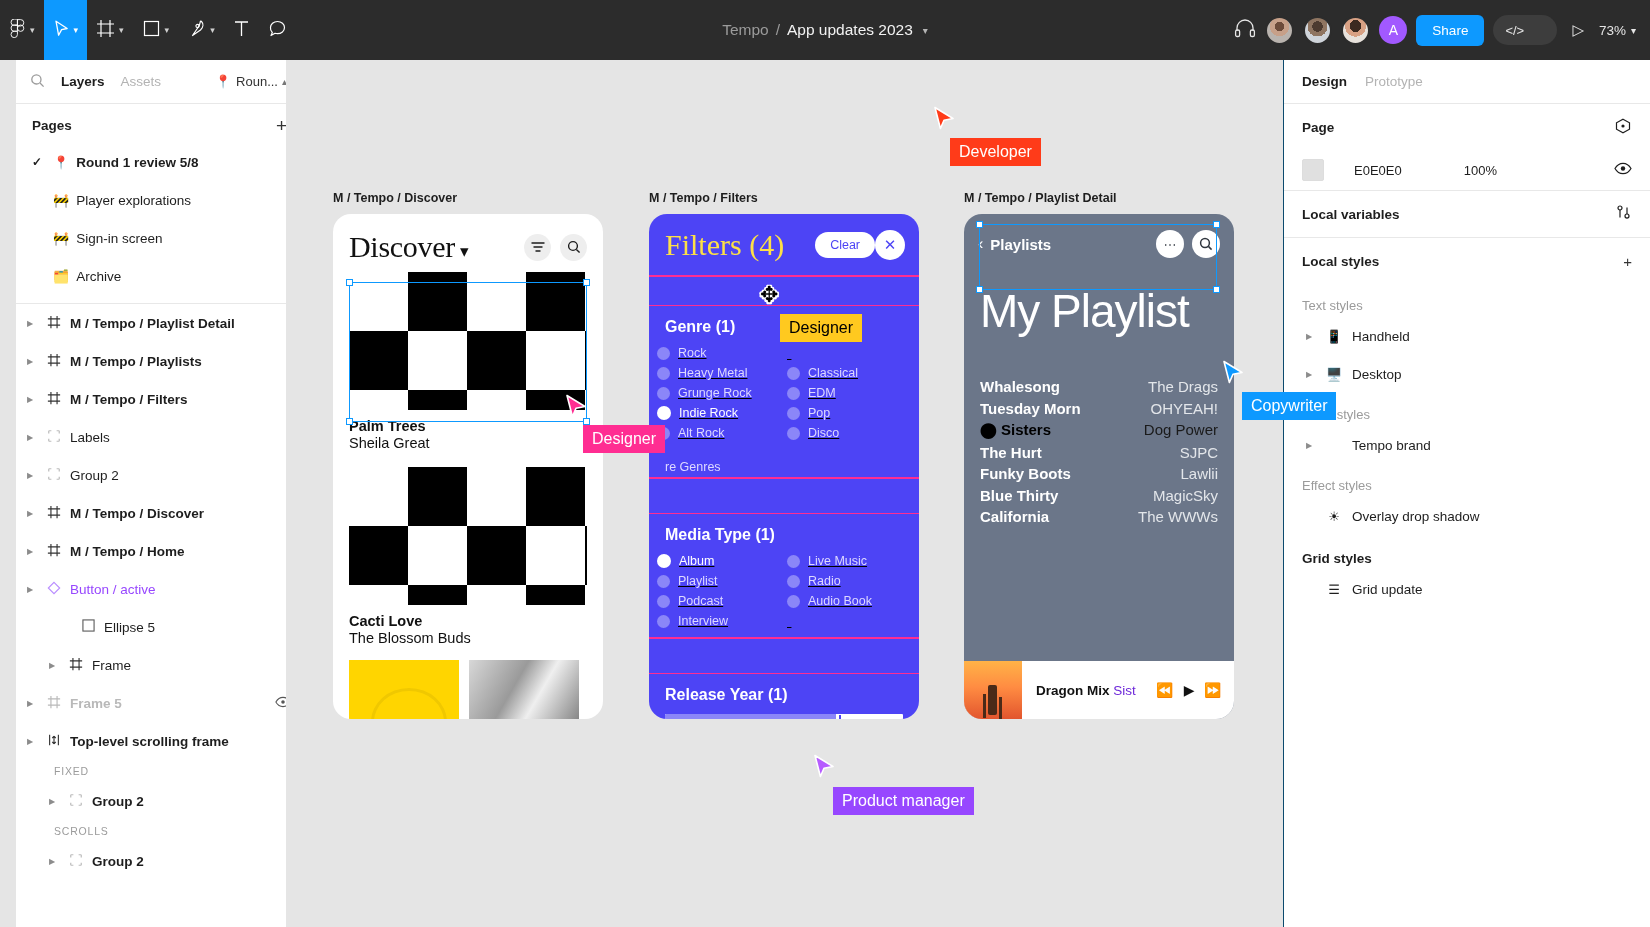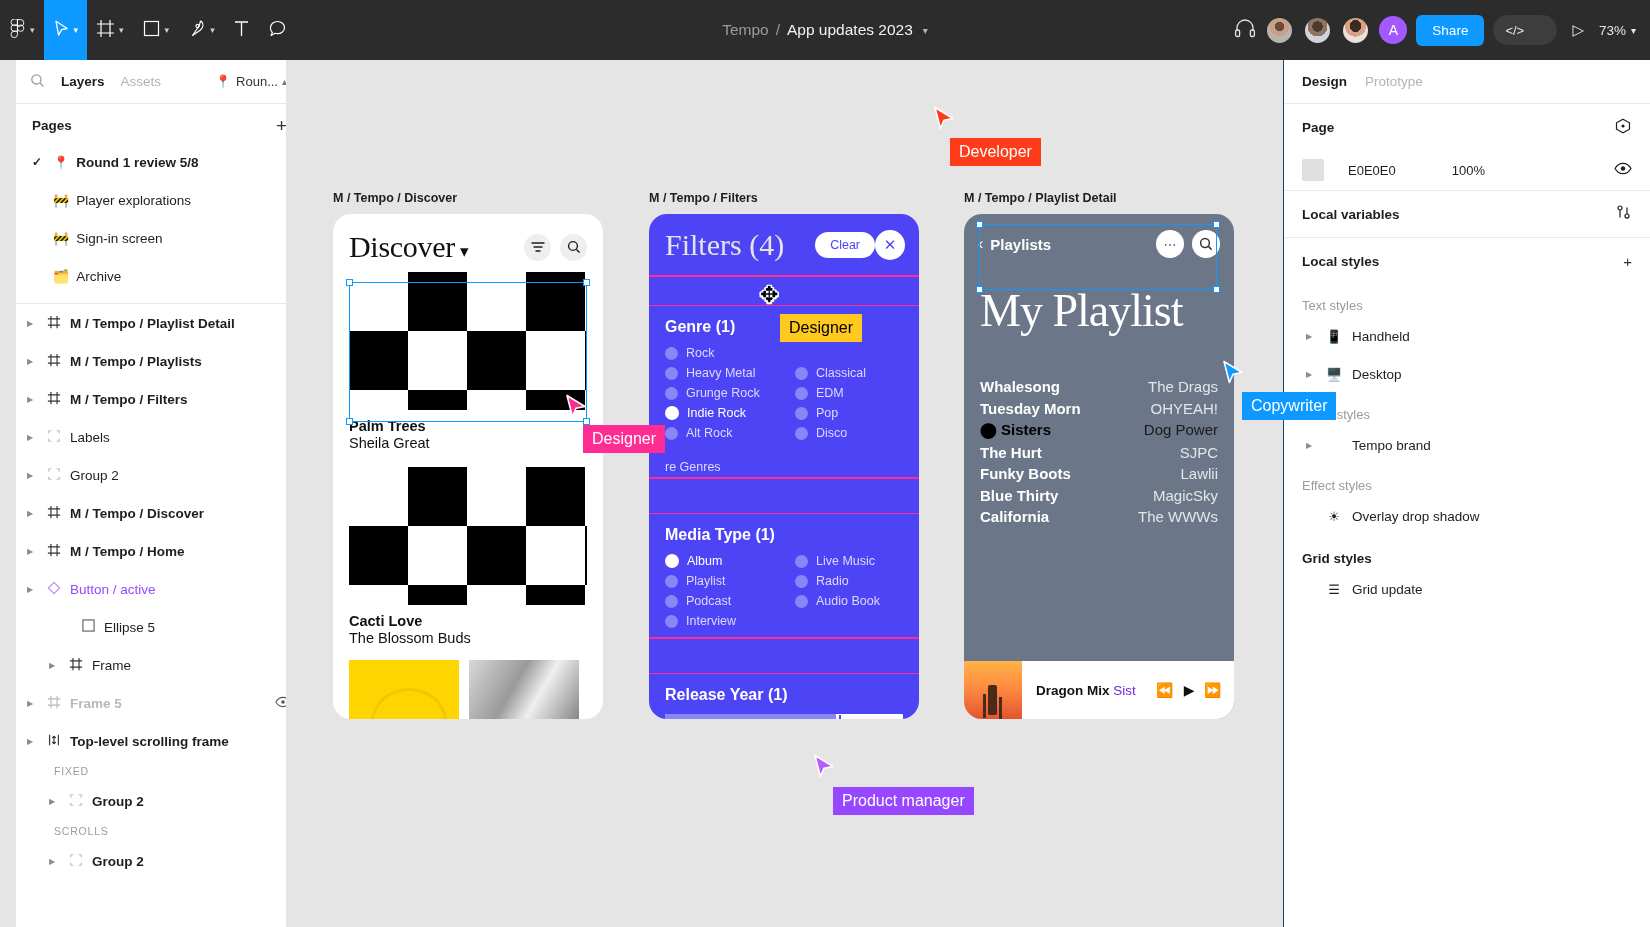--- a/index.html
+++ b/index.html
@@ -155,33 +155,33 @@
   .thumbrow { display:flex; gap:10px; margin:14px 16px 0 16px;}
   .thumb { width:110px; height:70px; }
   .th-yellow { background:#ffd500; position:relative; overflow:hidden;}
   .th-yellow:after{ content:""; position:absolute; left:22px; top:28px; width:70px;height:62px;
     border-radius:50%; border:3px solid #f0c800;}
   .th-bw { background:linear-gradient(120deg,#d8d8d8 0%,#9a9a9a 40%,#efefef 60%,#7a7a7a 100%); }
 
   
   .filters { left:363px; top:154px; width:270px; height:505px; background:#4d44f5; }
   .filt-head { display:flex; align-items:center; padding:14px 14px 6px 16px;}
-  .filt-title { font-family:"Liberation Serif", serif; font-size:30px; color:#e5e5e5;}
+  .filt-title { font-family:"Liberation Serif", serif; font-size:30px; color:#fde047;}
   .filt-acts { margin-left:auto; display:flex; align-items:center; }
   .clear-btn {
     background:#fff; color:#4d44f5; font-size:12.5px; border-radius:14px;
     padding:6px 15px; font-weight:normal;
   }
   .x-btn {
     width:30px;height:30px;border-radius:50%;background:#fff;color:#4d44f5;
     display:flex;align-items:center;justify-content:center;font-size:15px;
   }
   .magline { height:1.5px; background:#ff2d92; margin-top:7px;}
   .sec-title { font-size:16px; font-weight:bold; color:#fff; margin:12px 0 7px 16px;}
-  .opt-grid { display:grid; grid-template-columns:130px 1fr; padding:0 16px; }
+  .opt-grid { display:grid; grid-template-columns:130px 1fr; padding:0 8px;text-decoration:underline; }
   .opt { display:flex; align-items:center; gap:8px; height:20px; margin-bottom:0px;}
   .radio { width:13px;height:13px;border-radius:50%; background:#8b86f8; flex:none;}
   .radio.on { background:#fff; width:14px; height:14px;}
   .opt-lbl { font-size:12.5px; color:#ded9ff;}
   .opt-lbl.on { color:#fff; }
   .more-genres { font-size:12.5px; color:#ded9ff; padding:0 16px; margin-top:17px;}
   .slider-wrap { padding:0 16px; margin-top:10px;}
   .slider {
     height:16px; background:#fff; border-radius:1px; position:relative; overflow:hidden;
   }
@@ -192,21 +192,21 @@
 
   
   .pldet { left:678px; top:154px; width:270px; height:505px; background:#6b7689;}
   .pl-head { display:flex; align-items:center; padding:16px 14px 0 14px;}
   .pl-back { display:flex; align-items:center; gap:7px; color:#fff; font-size:15px; font-weight:bold;}
   .pl-back .lt { font-size:16px; font-weight:normal;}
   .pl-acts { margin-left:auto; display:flex; gap:8px;}
   .pl-circ { width:28px;height:28px;border-radius:50%; background:#fff; color:#30363f;
     display:flex;align-items:center;justify-content:center; font-size:13px;}
   .pl-title {
-    font-family:Liberation Serif, serif; font-size:46px; color:#fff;
+    font-family:Liberation Sans, sans-serif; font-size:46px; color:#fff;
     margin:30px 0 0 16px; line-height:1.0; letter-spacing:-1px;
   }
   .pl-list { margin:44px 16px 0 16px;}
   .pl-row { display:flex; align-items:baseline; font-size:15px; margin-bottom:4.5px;}
   .pl-row .nm { font-weight:bold; color:#fff; }
   .pl-row .ar { margin-left:auto; color:#e3e6ea; font-weight:normal; }
   .pl-row.hl .nm { color:#000; }
   .pl-row.hl .ar { color:#1a1a1a; }
   .player {
     position:absolute; left:0; bottom:0; width:270px; height:58px; background:#fff;
@@ -251,21 +251,21 @@
   }
   .r-tabs { height:44px; display:flex; align-items:center; gap:18px; padding:0 18px;
      border-bottom:1px solid #e8e8e8;}
   .r-tab { font-size:13.5px; color:#b3b3b3; }
   .r-tab.sel { color:#1e1e1e; font-weight:bold; }
   .r-sec { padding:0 18px; border-bottom:1px solid #e8e8e8; }
   .r-sec.nob { border-bottom:none; }
   .r-hdr { display:flex; align-items:center; height:46px; }
   .r-hdr .t { font-size:13.5px; font-weight:bold; color:#1e1e1e;}
   .r-hdr .ic { margin-left:auto; font-size:15px; color:#333;}
-  .swatch-row { display:flex; align-items:center; height:40px; gap:24px;}
+  .swatch-row { display:flex; align-items:center; height:40px; gap:30px;}
   .sw { width:22px;height:22px;background:#e0e0e0; border:1px solid #ddd; border-radius:2px;}
   .sw-hex { font-size:13px; color:#1e1e1e; }
   .sw-op  { font-size:13px; color:#1e1e1e; margin-left:32px;}
   .sw-eye { margin-left:auto; font-size:14px; color:#333;}
   .sub-lbl { font-size:13px; color:#9b9b9b; padding:14px 0 4px 0;}
   .style-row { display:flex; align-items:center; height:38px; gap:9px; font-size:13.5px; color:#1e1e1e;}
   .style-row .arw { width:14px; font-size:8px; color:#8c8c8c; text-align:center;}
   .style-row .gi { width:18px; text-align:center; font-size:13px;}
   .bold-lbl { font-size:13.5px; font-weight:bold; color:#1e1e1e; padding:16px 0 4px 0;}
 </style>

